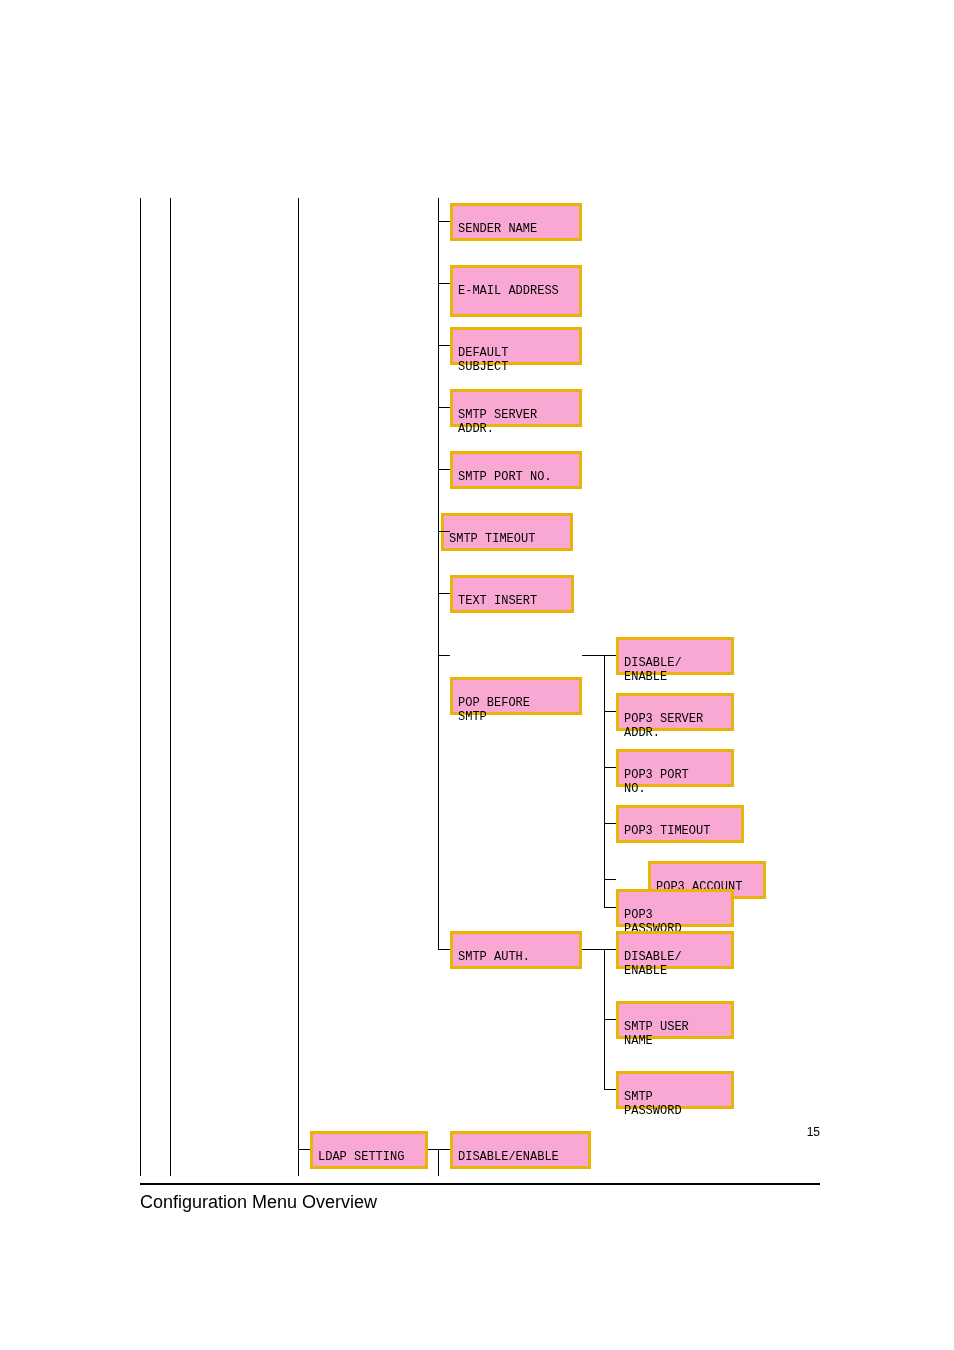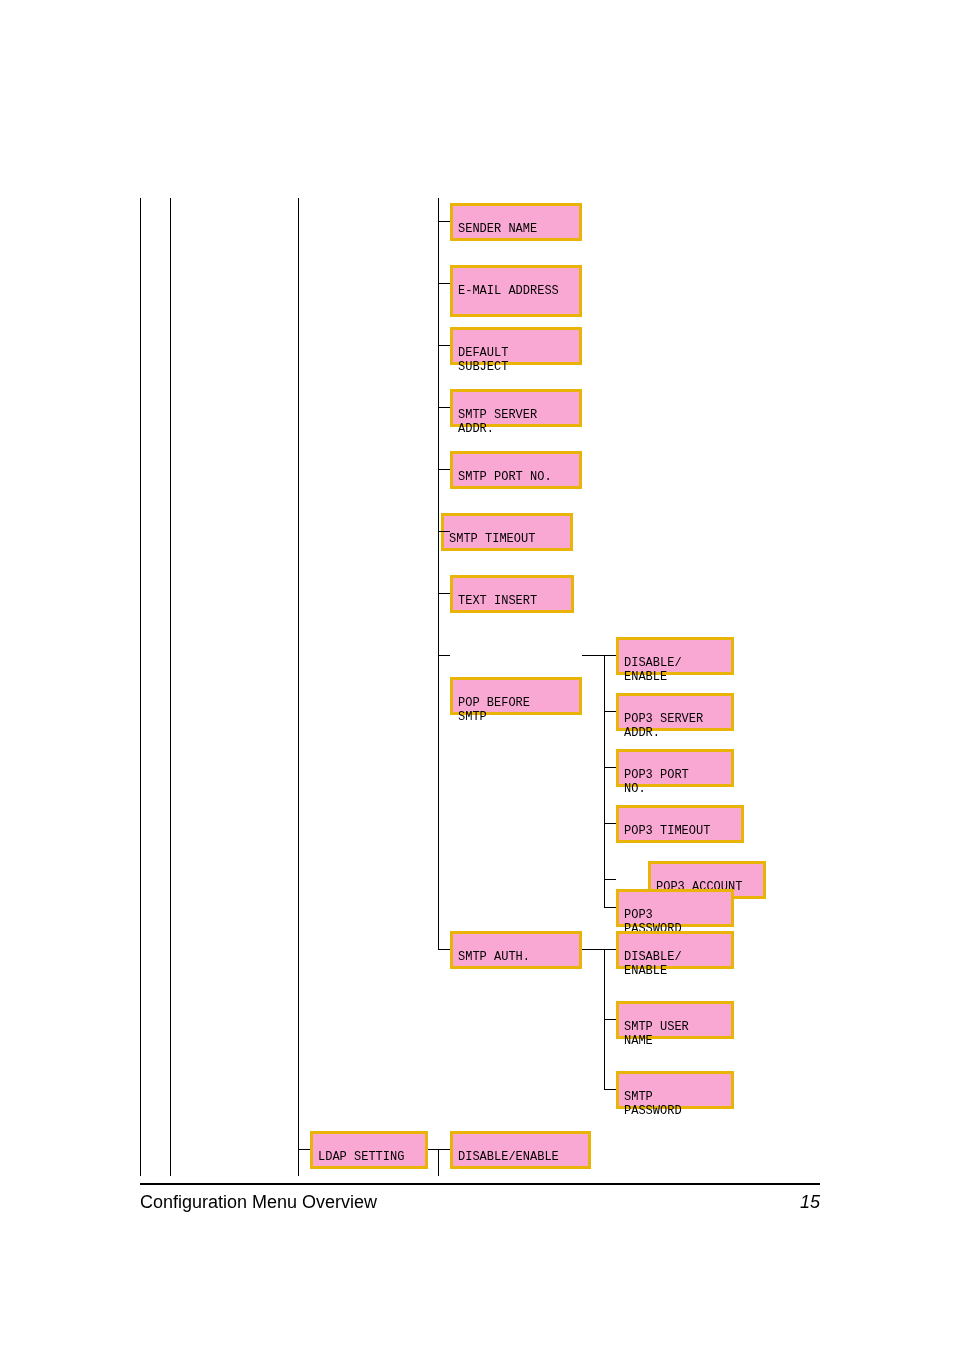--- a/index.html
+++ b/index.html
@@ -53,24 +53,23 @@
     .footer-title {
       position: absolute;
       left: 140px;
       top: 1192px;
       font-family: Arial, Helvetica, sans-serif;
       font-size: 18px;
     }
     .footer-page {
       position: absolute;
       right: 134px;
-      top: 1192px;
+      top: 1125px;
       font-family: Arial, Helvetica, sans-serif;
-      font-style: italic;
-      font-size: 18px;
+      font-size: 12px;
     }
   </style>
 </head>
 <body>
 
 <div class="diagram">
 
   <div class="vline" style="left:0px; top:0px; height:978px;"></div>
   <div class="vline" style="left:30px; top:0px; height:978px;"></div>
   <div class="vline" style="left:158px; top:0px; height:978px;"></div>

